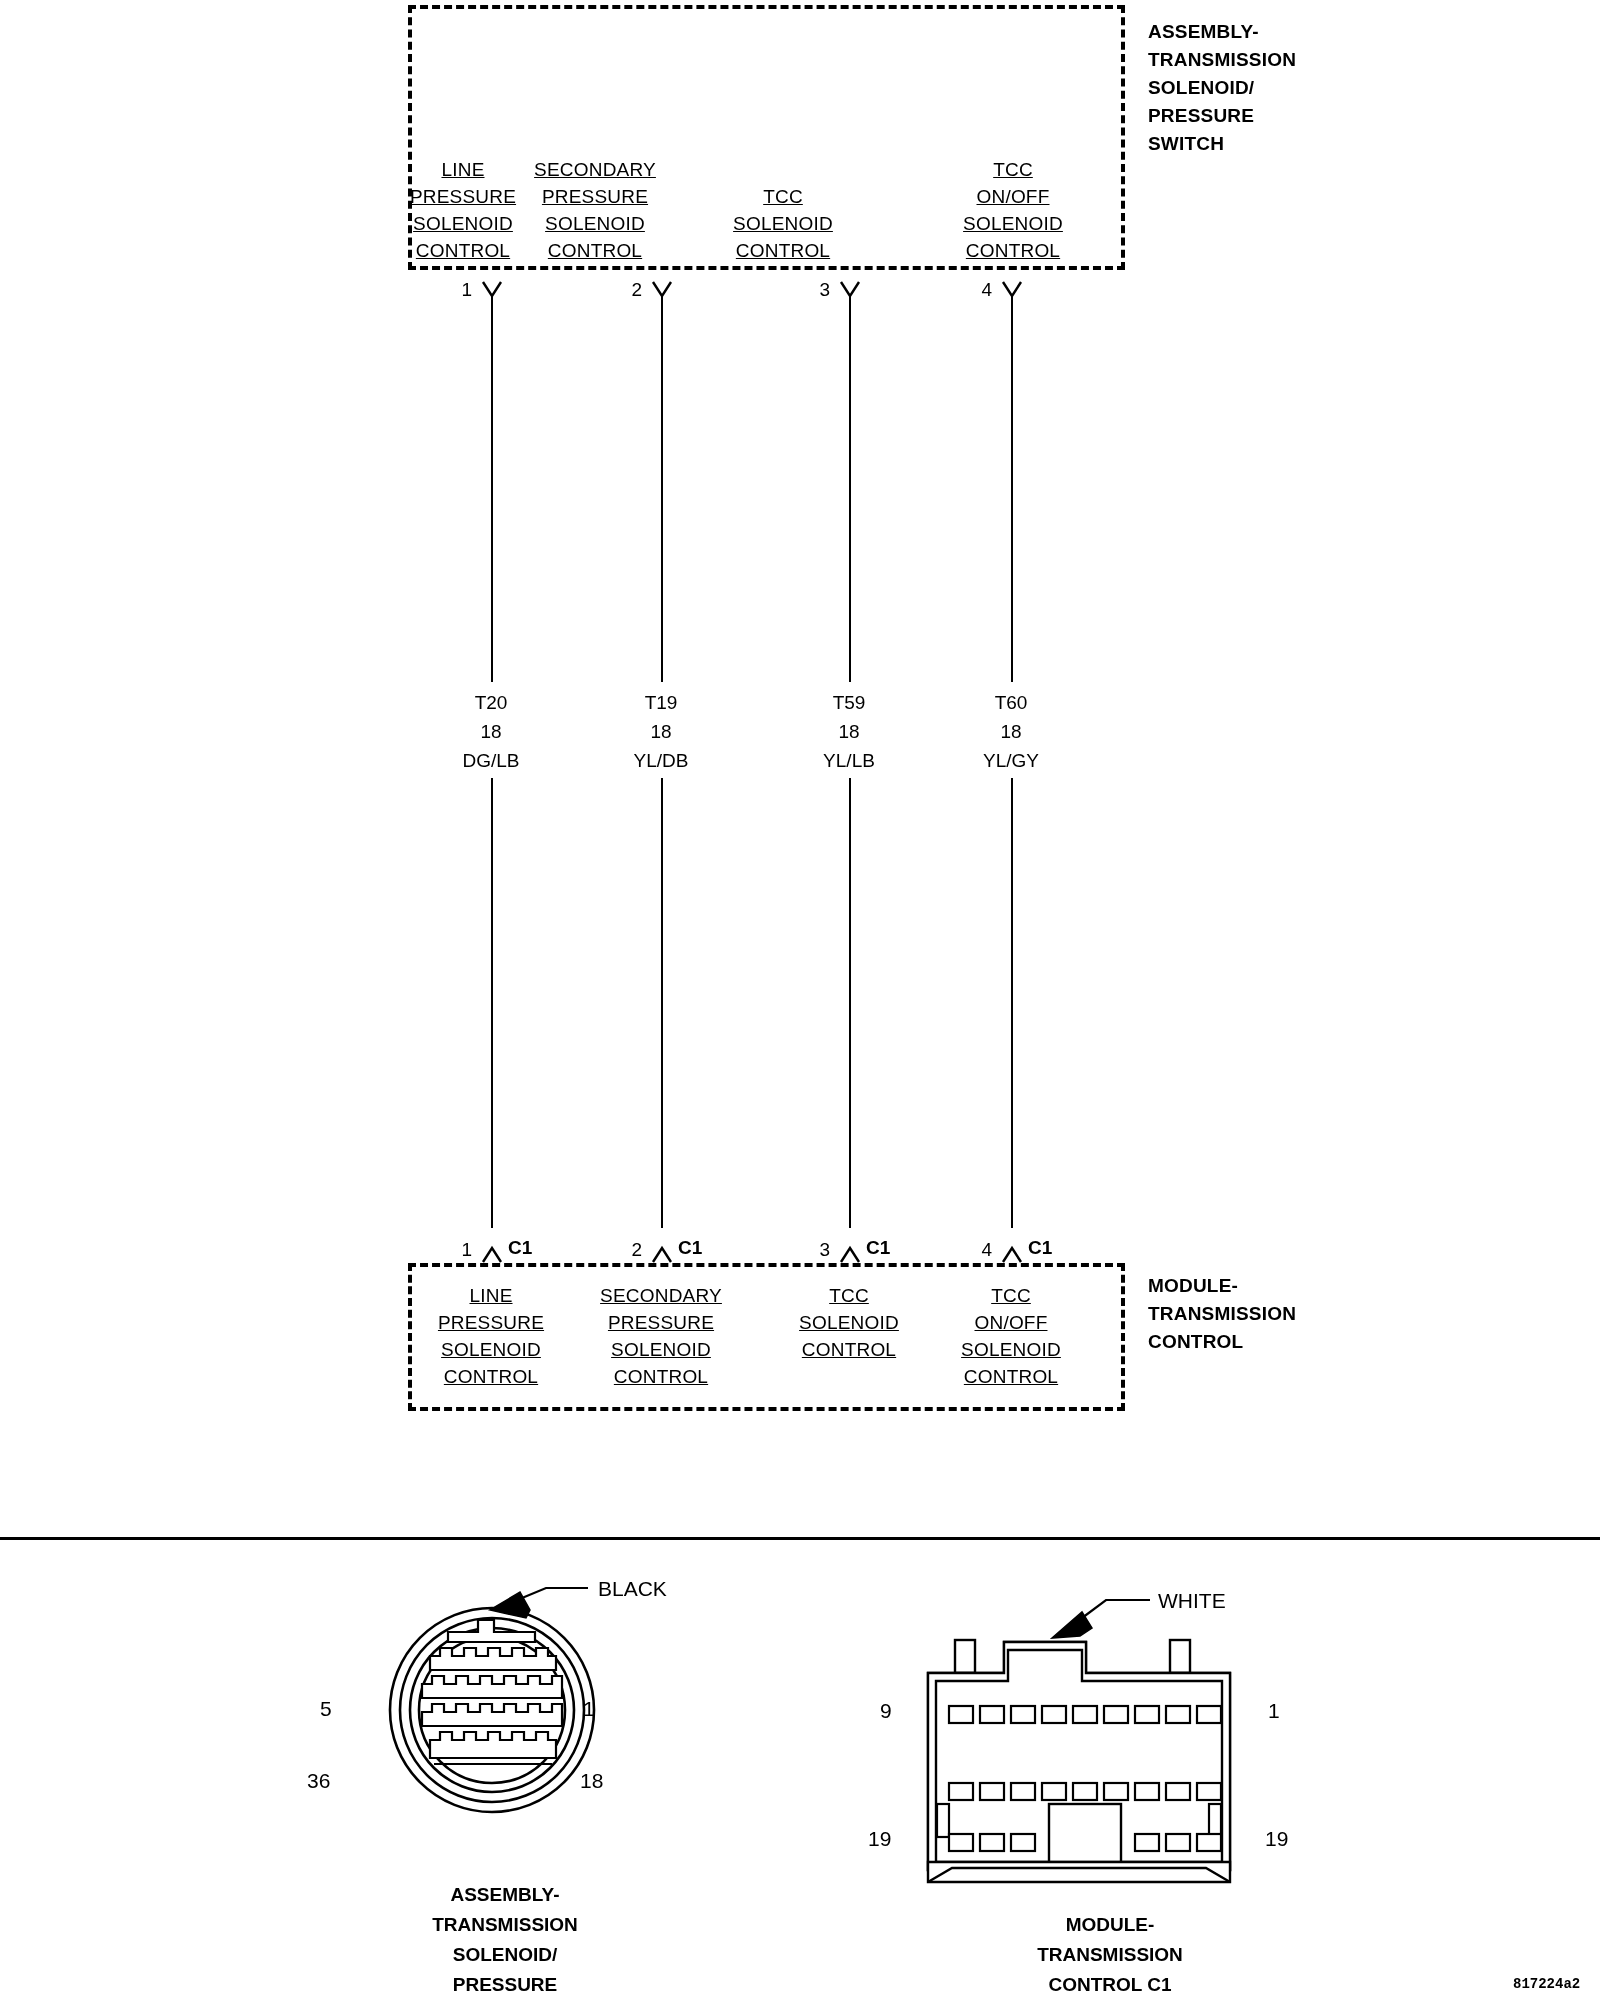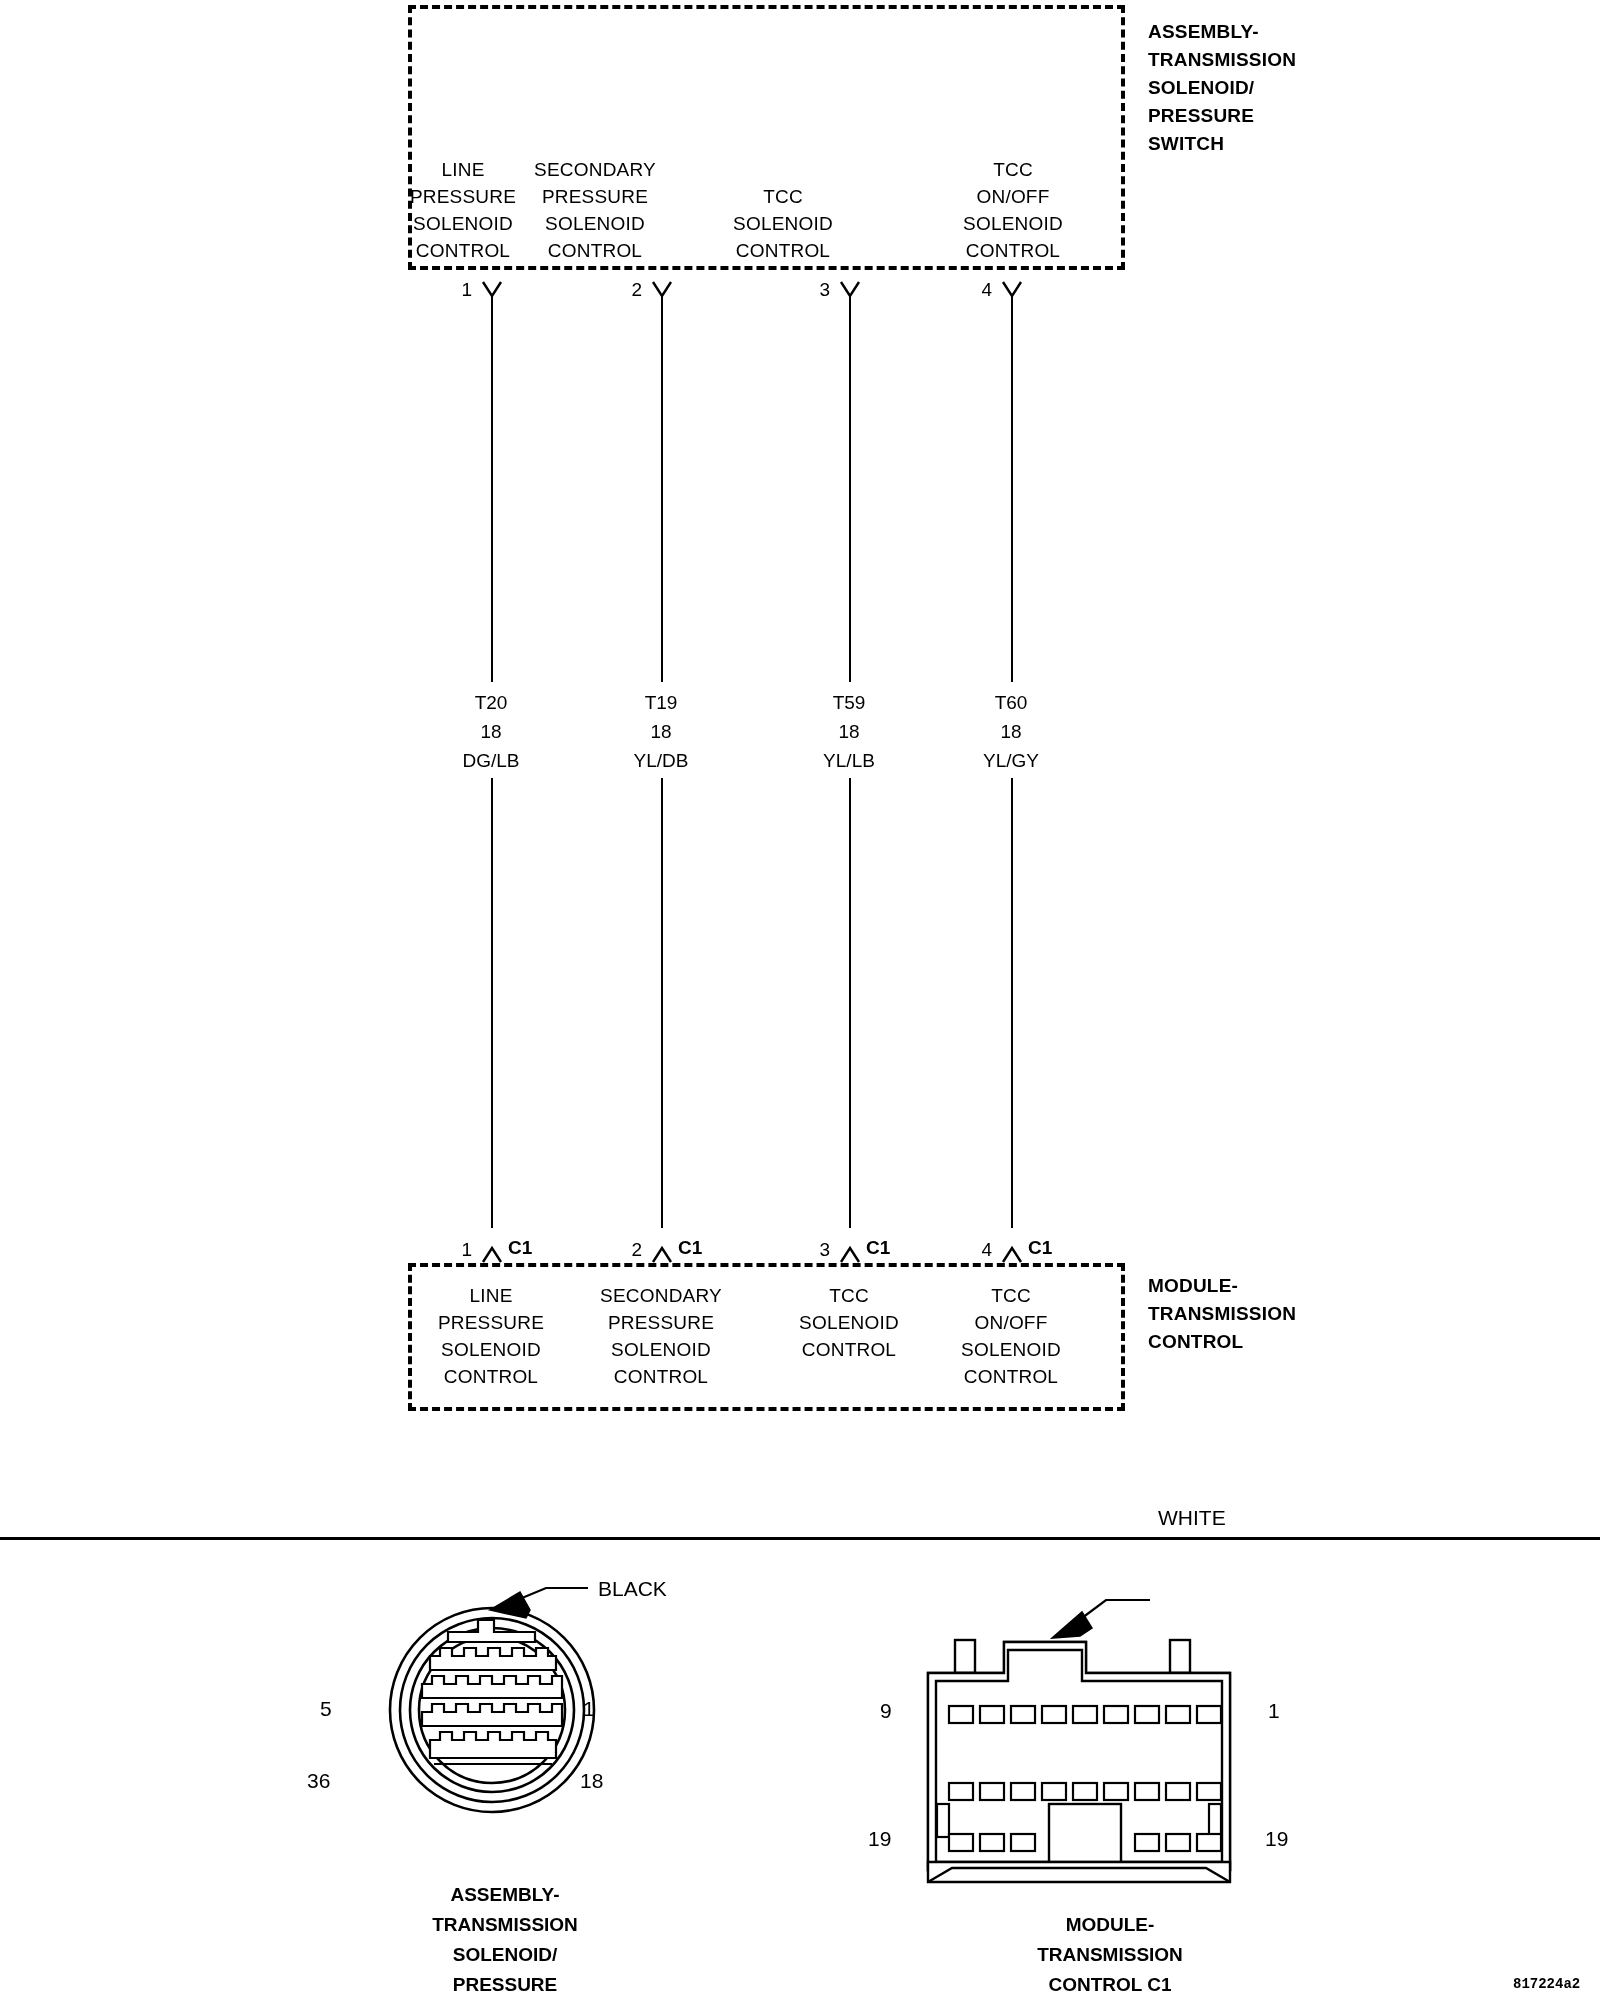--- a/index.html
+++ b/index.html
@@ -31,21 +31,21 @@
 
   
   .port-label {
     position: absolute;
     text-align: center;
     font-size: 19px;
     line-height: 27px;
     letter-spacing: .2px;
     white-space: nowrap;
   }
-  .port-label div { display: block; }
+  .port-label div { display: block; text-decoration: underline; }
 
   .block-title {
     position: absolute;
     font-size: 19px;
     font-weight: bold;
     line-height: 28px;
     letter-spacing: .2px;
     white-space: nowrap;
   }
 
@@ -364,21 +364,21 @@
       <path d="M 28 292 L 330 292 L 330 312 L 28 312 Z"></path>
       <path d="M 28 312 L 52 298 L 306 298 L 330 312" fill="none"></path>
     </g>
 
     <g>
       <polygon points="152,68 182,42 192,58 180,66" fill="#000000" stroke="#000000" stroke-width="1.5"></polygon>
       <path d="M 182 48 L 206 30 L 250 30" stroke="#000000" stroke-width="2.2" fill="none"></path>
     </g>
   </svg>
 
-  <div class="callout-text" style="left:1158px; top:1507px;">WHITE</div>
+  <div class="callout-text" style="left:1158px; top:1590px;">WHITE</div>
 
   <div class="side-num" style="left:880px; top:1700px;">9</div>
   <div class="side-num" style="left:1268px; top:1700px;">1</div>
   <div class="side-num" style="left:868px; top:1828px;">19</div>
   <div class="side-num" style="left:1265px; top:1828px;">19</div>
 
   <div class="conn-caption" style="left:950px; top:1910px; width:320px;">
     <div>MODULE-</div>
     <div>TRANSMISSION</div>
     <div>CONTROL C1</div>

